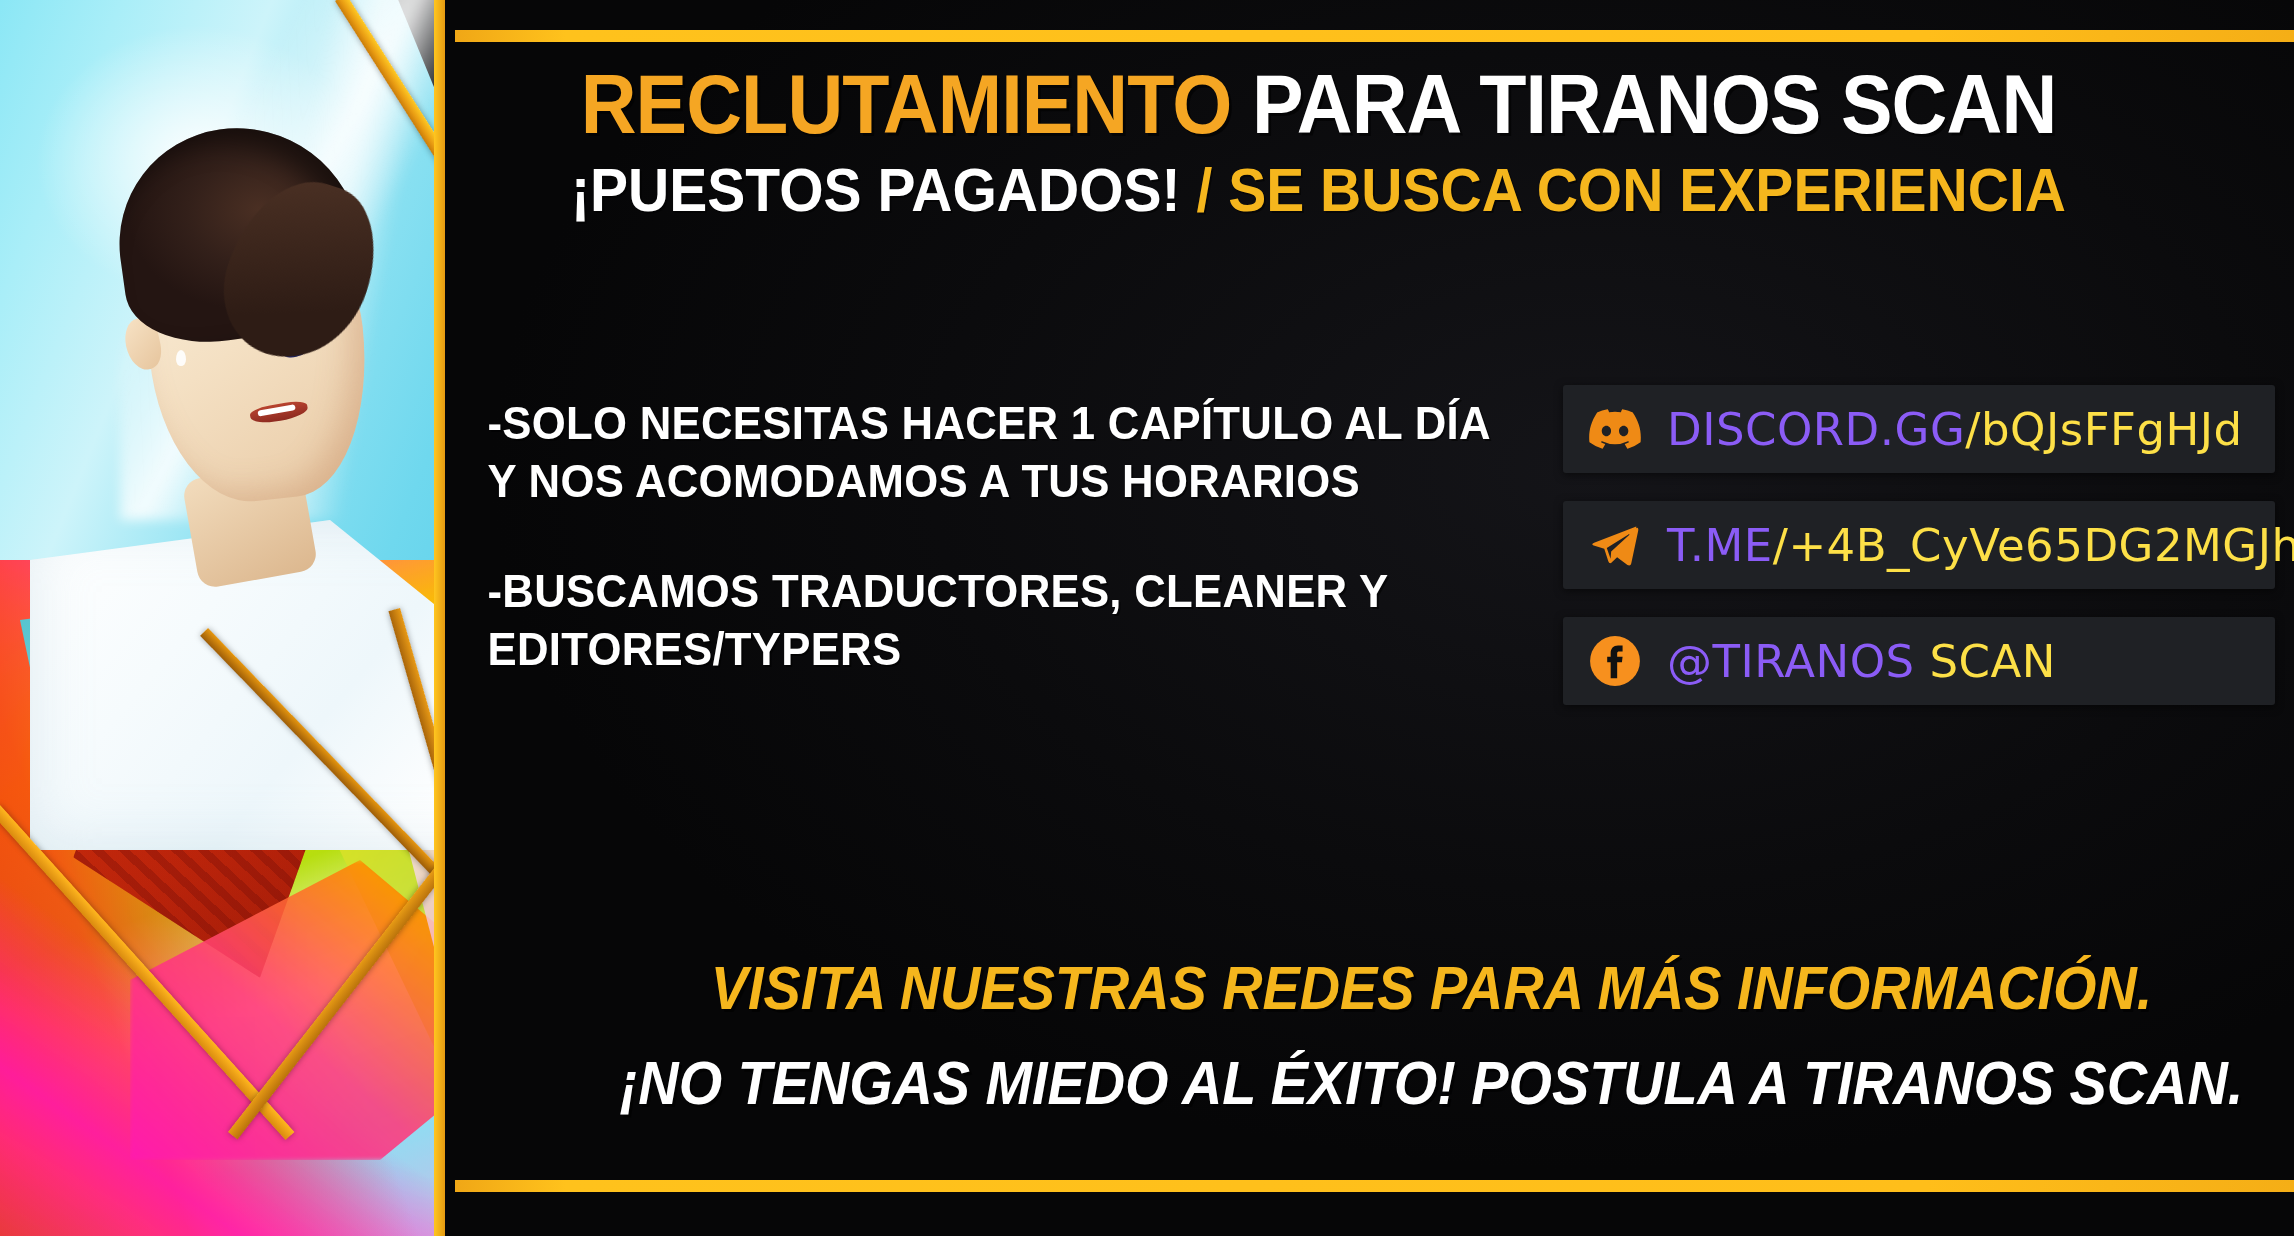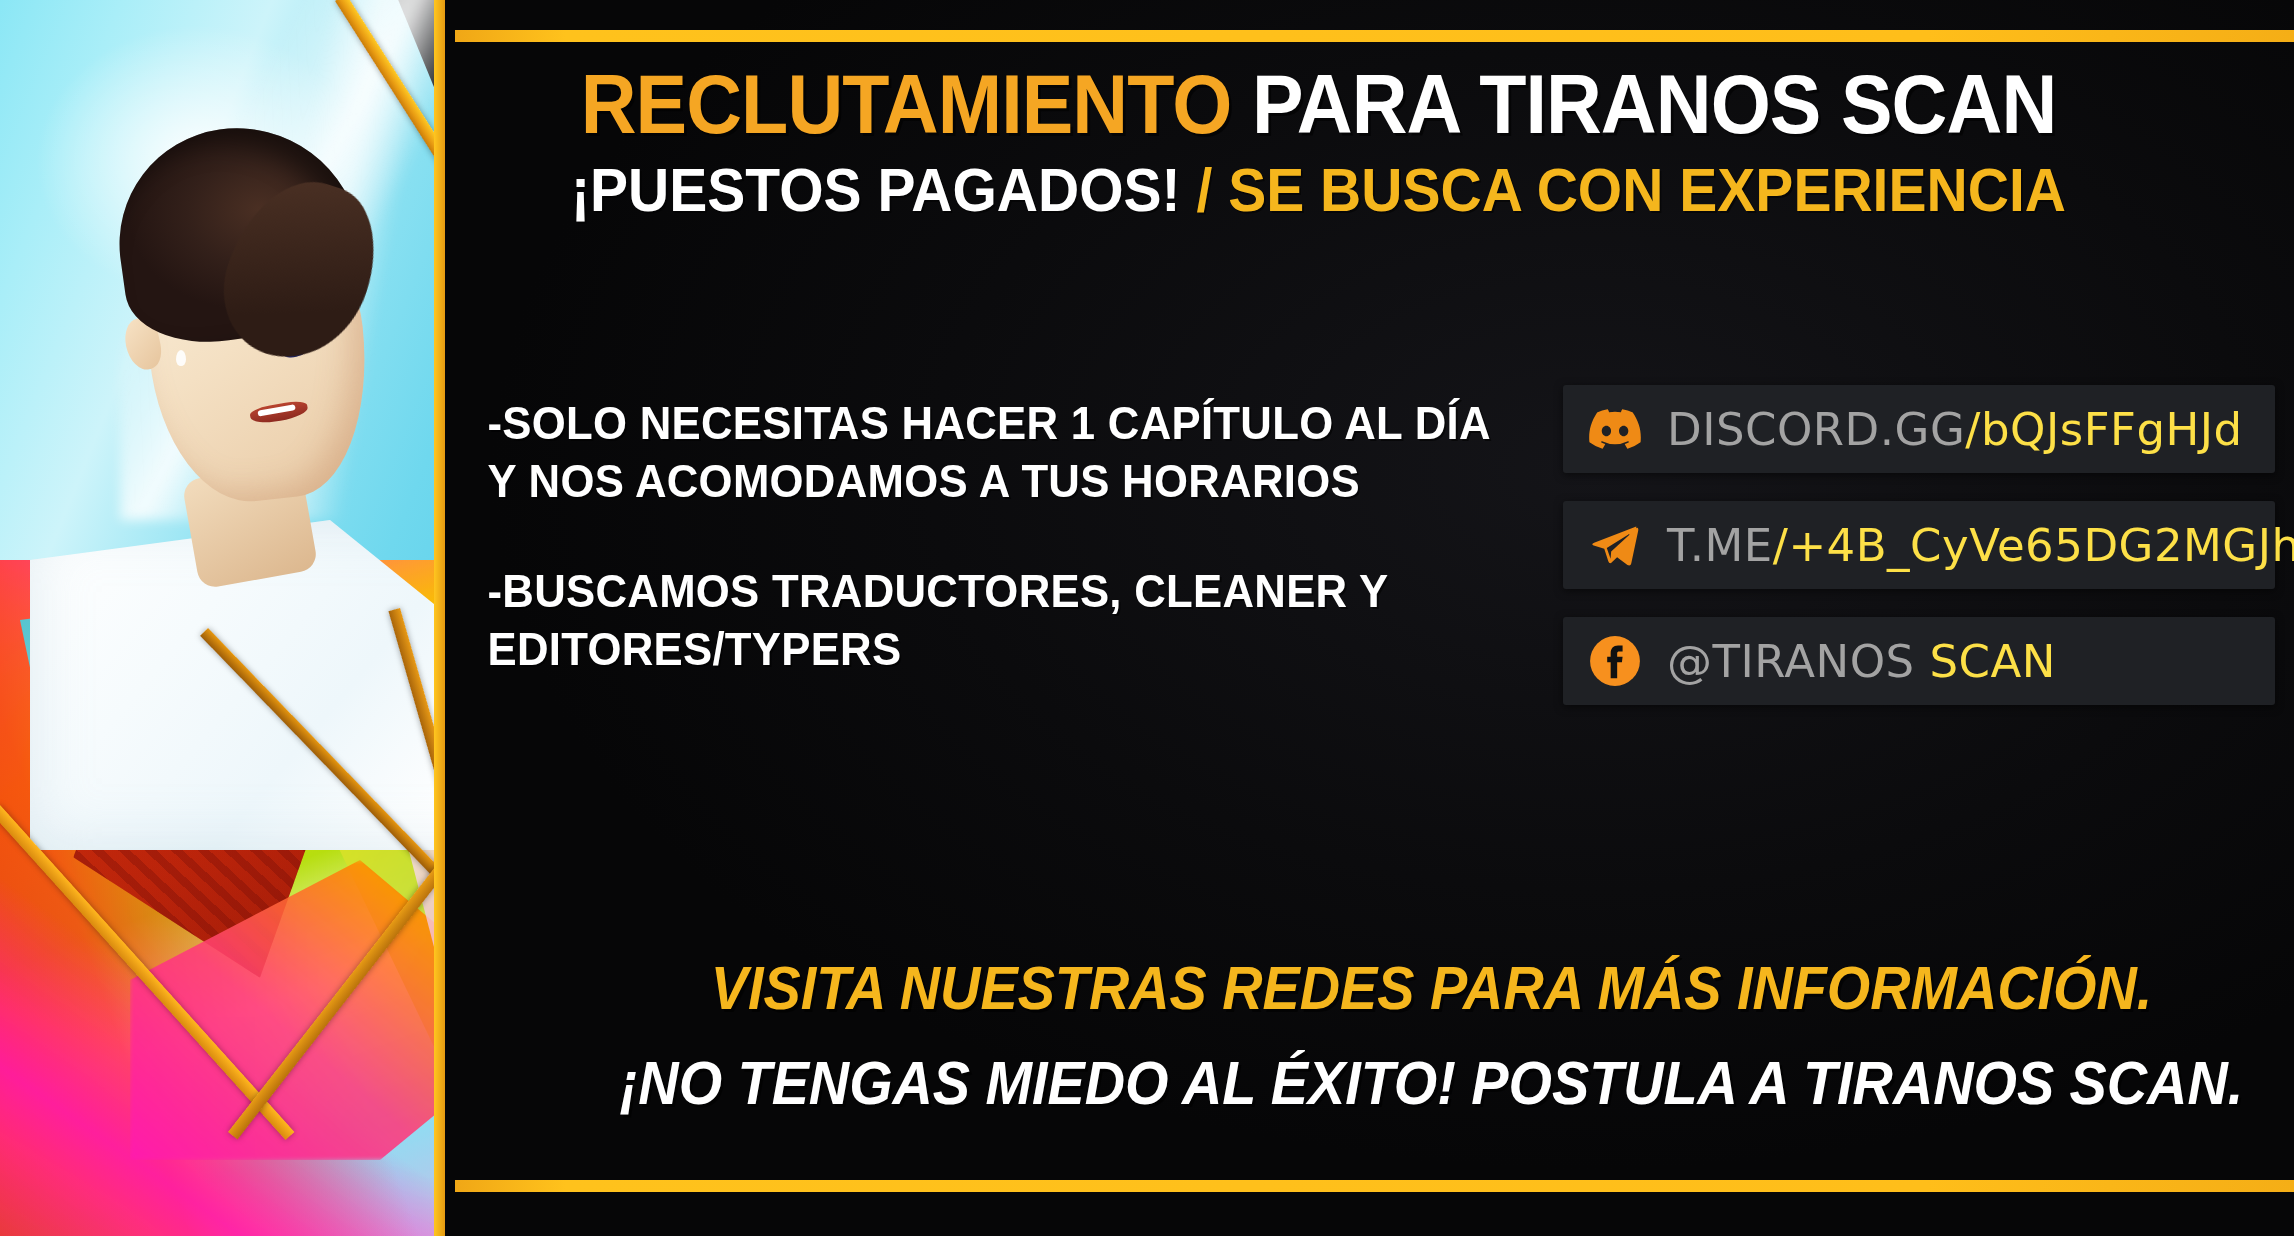--- a/index.html
+++ b/index.html
@@ -270,21 +270,21 @@
     width:52px; height:52px;
     display:flex; align-items:center; justify-content:center;
   }
   .contact-card .txt{
     font-size:45px;
     font-weight:normal;
     letter-spacing:.5px;
     white-space:nowrap;
     font-family:"DejaVu Sans", sans-serif;
   }
-  .c-white{ color:#a3a3a3; }
+  .c-white{ color:#8b5cf6; }
   .c-orange{ color:#fde047; }
 
   
   .cta{
     position:absolute;
     left:0; bottom:118px; width:1973px;
     text-align:center; white-space:nowrap;
   }
   .cta .cta1{
     font-size:62px; font-weight:bold; color:#f5b61d;

